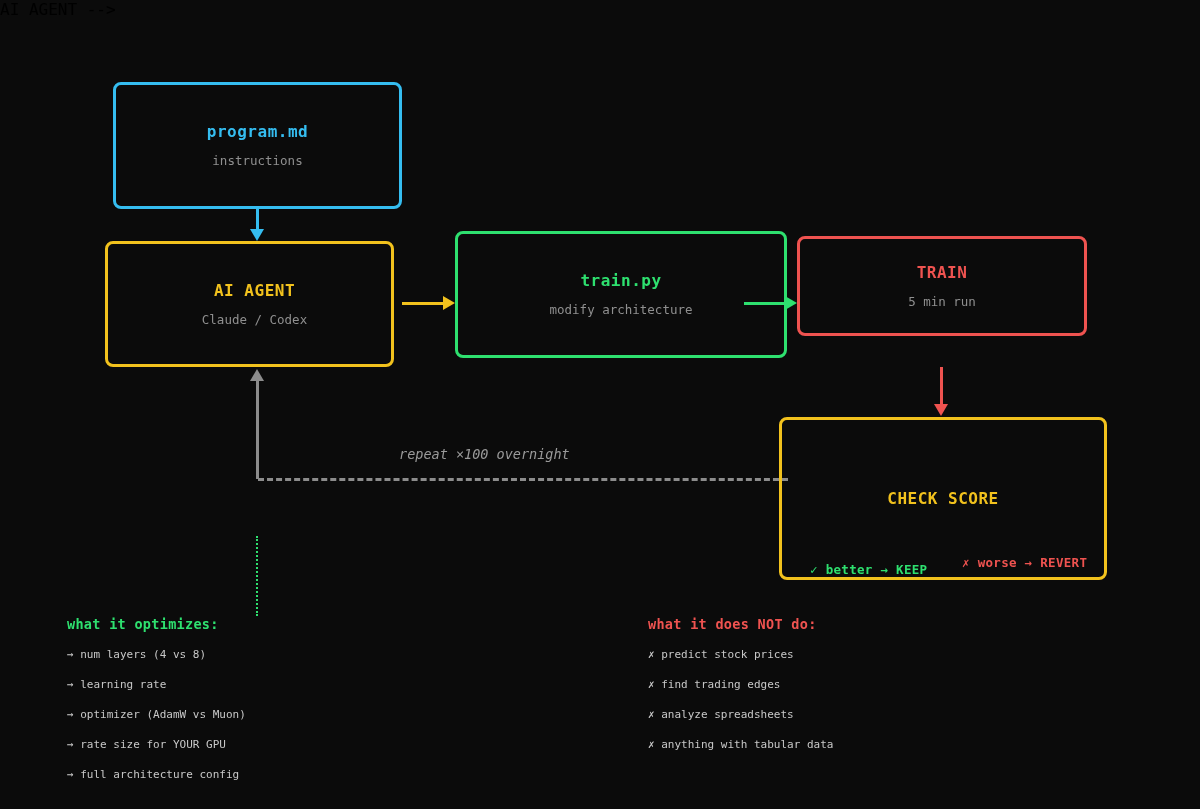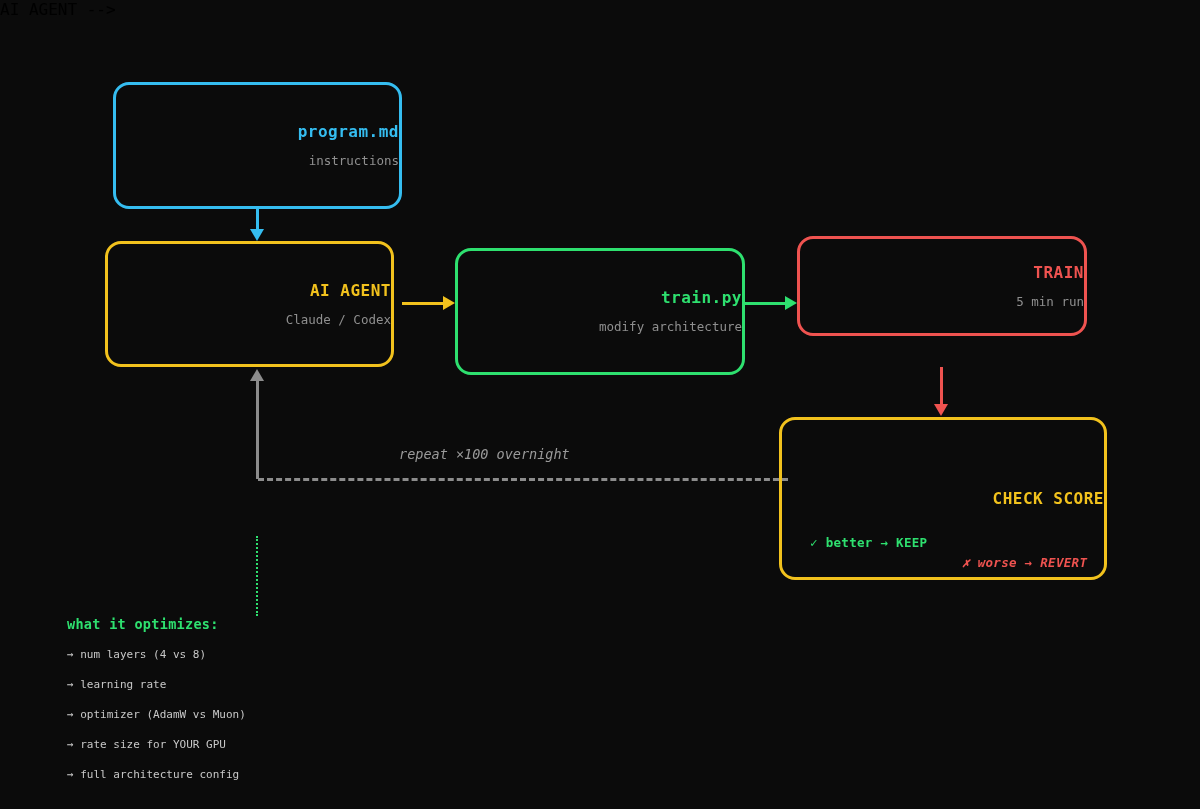--- a/index.html
+++ b/index.html
@@ -7,40 +7,40 @@
     --red:#ef5350; --gray:#8f8f8f; --linegray:#8c8c8c; --text:#c8c8c8;
   }
   html,body{margin:0;padding:0;background:#000;}
   .canvas{
     position:relative; width:1200px; height:809px; overflow:hidden;
     background:var(--bg);
     font-family:"DejaVu Sans Mono", "Liberation Mono", monospace;
   }
   .node{
     position:absolute; box-sizing:border-box;
-    border:3px solid var(--c); border-radius:16px;
-    display:flex; flex-direction:column; align-items:flex-end; justify-content:center;
+    border:3px solid var(--c); border-radius:8px;
+    display:flex; flex-direction:column; align-items:center; justify-content:center;
     gap:14px; background:transparent;
   }
   .node .title{font-weight:bold; font-size:16px; color:var(--c); letter-spacing:.5px; line-height:16px;}
   .node .subtitle{font-size:12.5px; color:var(--gray); line-height:13px;}
   .vline{position:absolute; width:3px; background:var(--c);}
   .hline{position:absolute; height:3px; background:var(--c);}
   .dashline{position:absolute; height:0; border-top:3px dashed var(--linegray);}
   .dotline{position:absolute; width:0; border-left:2px dotted var(--green);}
   .ah{position:absolute; width:0; height:0;}
   .ah-down{border-left:7px solid transparent; border-right:7px solid transparent; border-top:12px solid var(--c);}
   .ah-right{border-top:7px solid transparent; border-bottom:7px solid transparent; border-left:12px solid var(--c);}
   .ah-up{border-left:7px solid transparent; border-right:7px solid transparent; border-bottom:12px solid var(--c);}
   .loop-label{
     position:absolute; font-style:italic; font-size:13.5px; color:#9a9a9a; line-height:14px;
   }
   .verdict{position:absolute; font-weight:bold; font-size:12.5px; line-height:13px; letter-spacing:.3px;}
   .verdict.keep{color:var(--green);}
-  .verdict.revert{color:var(--red);font-style:italic;}
+  .verdict.revert{color:var(--red);}
   .list{position:absolute; display:flex; flex-direction:column; gap:17px;}
   .list .heading{font-weight:bold; font-size:13.5px; line-height:14px; letter-spacing:.3px;}
   .list.optimizes .heading{color:var(--green);}
   .list.notdo .heading{color:var(--red);}
   .list .item{font-size:11px; line-height:13px; color:var(--text);}
 </style>
 </head>
 <body>
 
 <div class="canvas">
@@ -51,21 +51,21 @@
     <div class="subtitle">instructions</div>
   </div>
 
   
   <div class="node" style="--c:var(--yellow); left:105px; top:241px; width:289px; height:126px;padding-left:10px;">
     <div class="title">AI AGENT</div>
     <div class="subtitle">Claude / Codex</div>
   </div>
 
   
-  <div class="node" style="--c:var(--green); left:455px; top:248px; width:290px; height:127px;">
+  <div class="node" style="--c:var(--green); left:455px; top:231px; width:332px; height:127px;">
     <div class="title">train.py</div>
     <div class="subtitle">modify architecture</div>
   </div>
 
   
   <div class="node" style="--c:var(--red); left:797px; top:236px; width:290px; height:100px;">
     <div class="title">TRAIN</div>
     <div class="subtitle">5 min run</div>
   </div>
 
@@ -93,28 +93,35 @@
    AI AGENT --&gt;
   <div class="dashline" style="left:258px; top:478px; width:530px;"></div>
   <div class="vline" style="--c:var(--linegray); left:256px; top:380px; height:99px;"></div>
   <div class="ah ah-up" style="--c:var(--linegray); left:250px; top:369px;"></div>
   <div class="loop-label" style="left:399px; top:447px;">repeat ×100 overnight</div>
 
   
   <div class="dotline" style="left:256px; top:536px; height:80px;"></div>
 
   
-  <div class="verdict keep" style="left:810px; top:536px;">✓ better → KEEP</div>
+  <div class="verdict keep" style="left:810px; top:563px;">✓ better → KEEP</div>
   <div class="verdict revert" style="left:962px; top:556px;">✗ worse → REVERT</div>
 
   
   <div class="list optimizes" style="left:67px; top:617px;">
     <div class="heading">what it optimizes:</div>
     <div class="item">→ num layers (4 vs 8)</div>
     <div class="item">→ learning rate</div>
     <div class="item">→ optimizer (AdamW vs Muon)</div>
     <div class="item">→ rate size for YOUR GPU</div>
     <div class="item">→ full architecture config</div>
   </div>
 
   
+  <div class="list notdo" style="left:648px; top:617px;">
+    <div class="heading">what it does NOT do:</div>
+    <div class="item">✗ predict stock prices</div>
+    <div class="item">✗ find trading edges</div>
+    <div class="item">✗ analyze spreadsheets</div>
+    <div class="item">✗ anything with tabular data</div>
+  </div>
 
 </div>
 
 </body></html>

